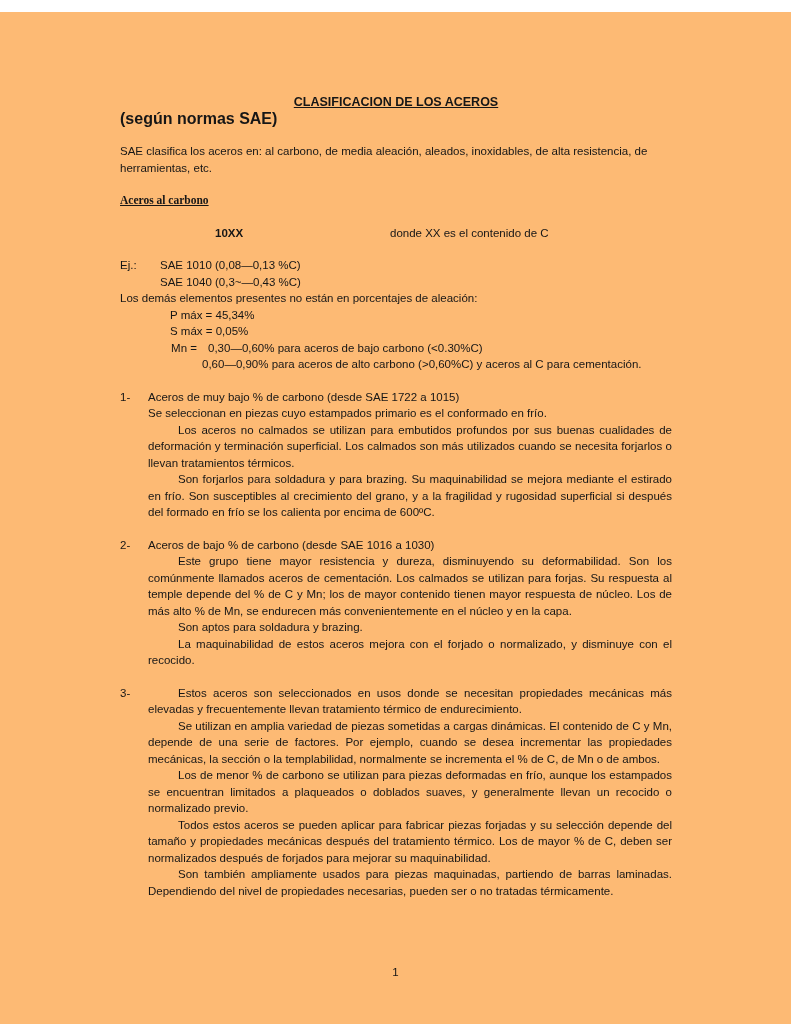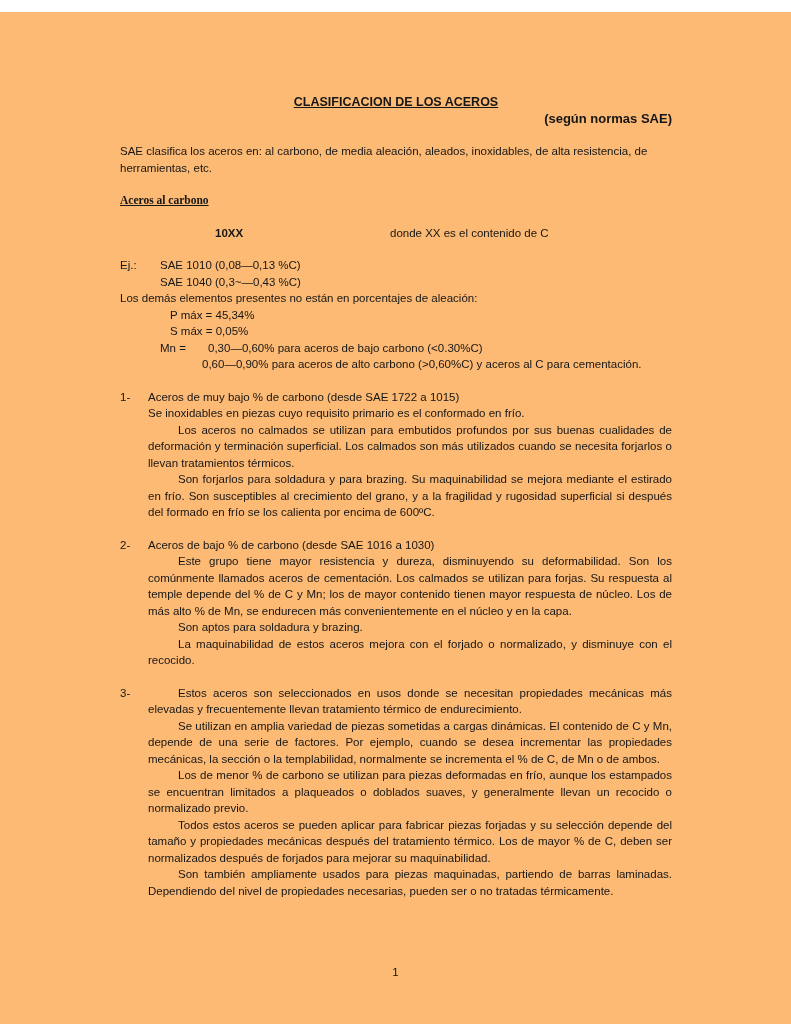--- a/index.html
+++ b/index.html
@@ -23,23 +23,23 @@
   }
   .title {
     margin: 0;
     font-size: 12.5px;
     font-weight: bold;
     text-decoration: underline;
     text-align: center;
   }
   .subtitle {
     margin: 0;
-    font-size: 13px;
+    font-size: 16px;
     font-weight: bold;
-    text-align: right;
+    text-align: left;
   }
   .intro { margin: 16px 0 0 0; }
   .section-heading {
     margin: 16px 0 0 0;
     font-size: 11.5px;
     font-weight: bold;
     text-decoration: underline;
     font-family: Liberation Serif, serif;
   }
   .code-line { margin-top: 16px; }
@@ -48,21 +48,21 @@
     width: 175px;
     padding-left: 95px;
     font-weight: bold;
     box-sizing: content-box;
   }
   .ej-block { margin-top: 16px; }
   .ej-label { display: inline-block; width: 40px; }
   .ej-line2 { padding-left: 40px; }
   .elem-line { padding-left: 50px; }
   .mn-row { padding-left: 40px; }
-  .mn-label { display: inline-block; width: 48px; }
+  .mn-label { display: inline-block; width: 48px; text-align: center; }
   .mn-cont { padding-left: 82px; }
   .item { display: flex; margin-top: 16px; }
   .item-num { width: 28px; flex: none; }
   .item-body { flex: 1; min-width: 0; }
   .item-body .p { margin: 0; text-align: justify; }
   .p.indent { text-indent: 30px; }
   .page-number {
     position: absolute;
     left: 0;
     right: 0;
@@ -96,21 +96,21 @@
       <div class="mn-row">
         <span class="mn-label">Mn =</span><span>0,30—0,60% para aceros de bajo carbono (&lt;0.30%C)</span>
       </div>
       <div class="mn-cont">0,60—0,90% para aceros de alto carbono (&gt;0,60%C) y aceros al C para cementación.</div>
     </div>
 
     <div class="item">
       <div class="item-num">1-</div>
       <div class="item-body">
         <div>Aceros de muy bajo % de carbono (desde SAE 1722 a 1015)</div>
-        <p class="p">Se inoxidables en piezas cuyo requisito primario es el conformado en frío.</p>
+        <p class="p">Se seleccionan en piezas cuyo estampados primario es el conformado en frío.</p>
         <p class="p indent">Los aceros no calmados se utilizan para embutidos profundos por sus buenas cualidades de deformación y terminación superficial. Los calmados son más utilizados cuando se necesita forjarlos o llevan tratamientos térmicos.</p>
         <p class="p indent">Son forjarlos para soldadura y para brazing. Su maquinabilidad se mejora mediante el estirado en frío. Son susceptibles al crecimiento del grano, y a la fragilidad y rugosidad superficial si después del formado en frío se los calienta por encima de 600ºC.</p>
       </div>
     </div>
 
     <div class="item">
       <div class="item-num">2-</div>
       <div class="item-body">
         <div>Aceros de bajo % de carbono (desde SAE 1016 a 1030)</div>
         <p class="p indent">Este grupo tiene mayor resistencia y dureza, disminuyendo su deformabilidad. Son los comúnmente llamados aceros de cementación. Los calmados se utilizan para forjas. Su respuesta al temple depende del % de C y Mn; los de mayor contenido tienen mayor respuesta de núcleo. Los de más alto % de Mn, se endurecen más convenientemente en el núcleo y en la capa.</p>

